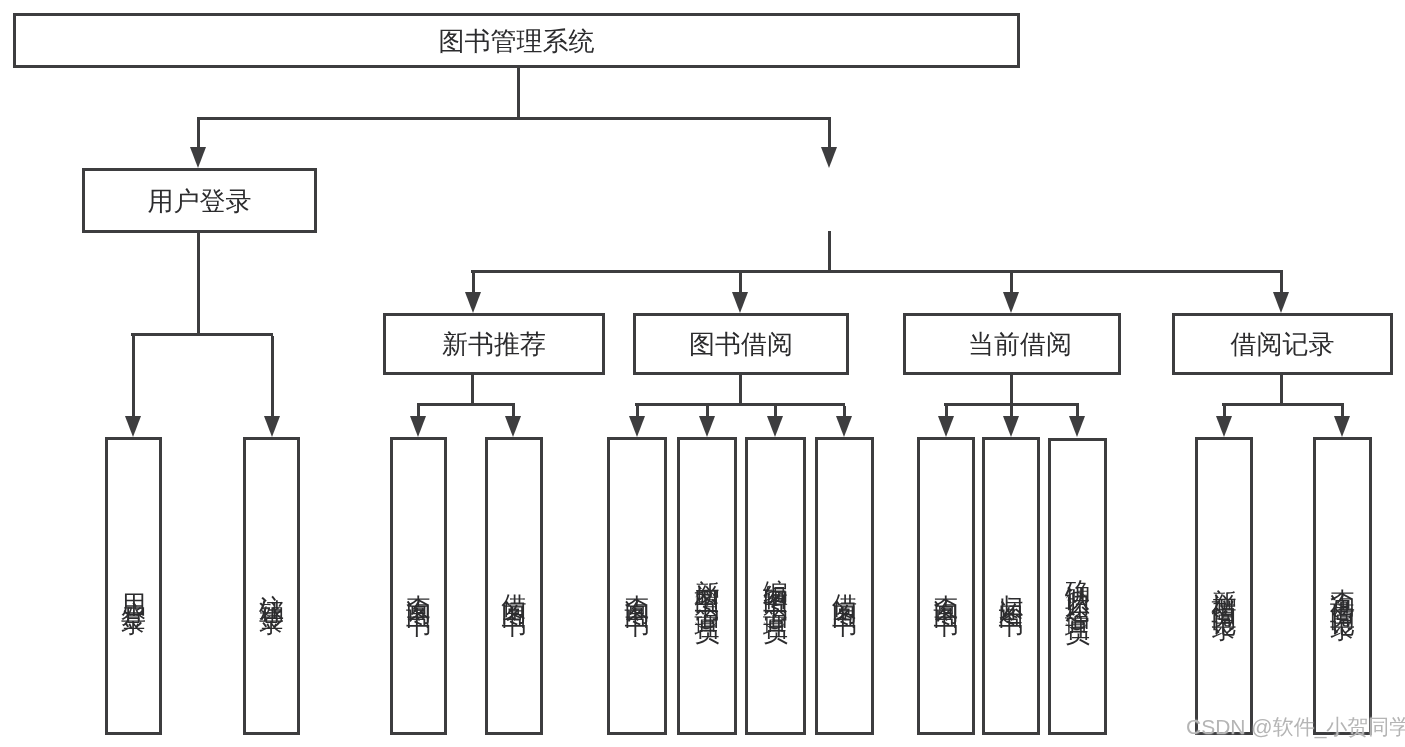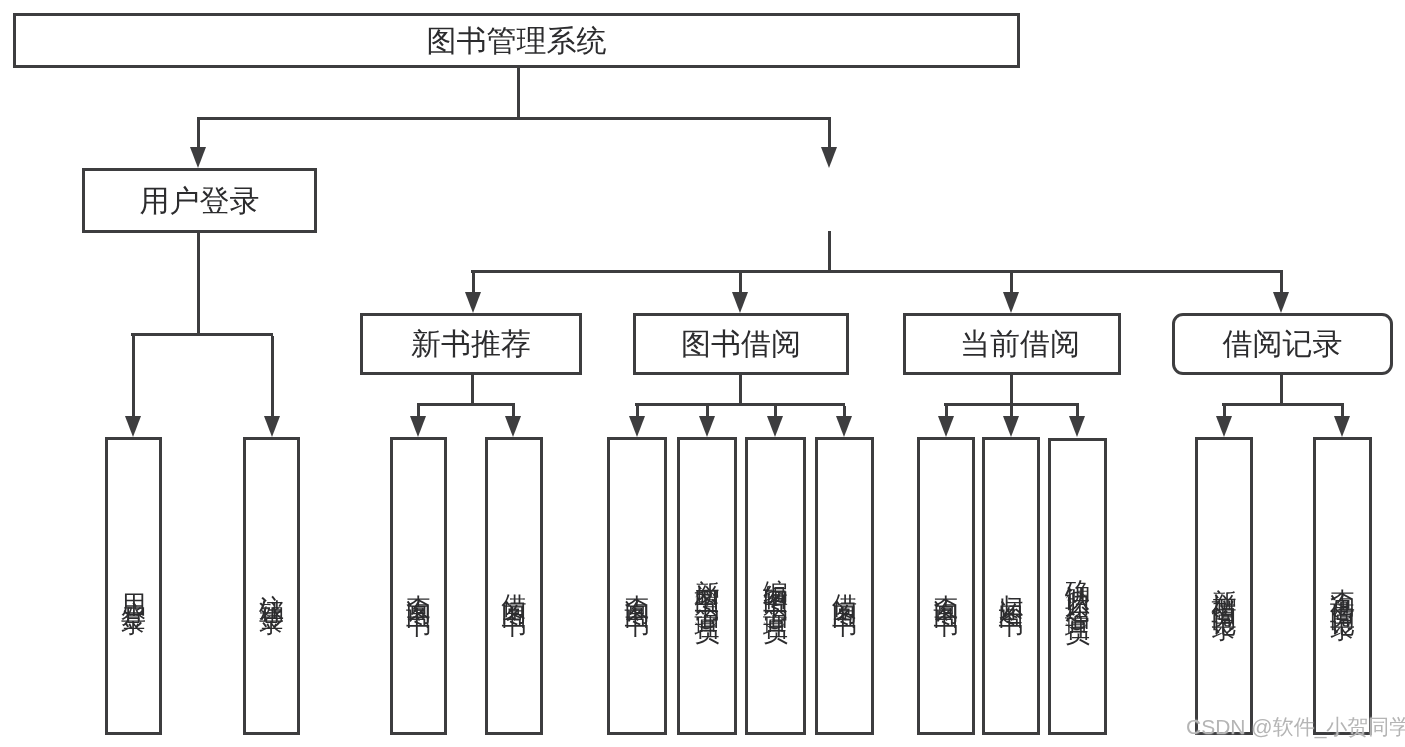--- a/index.html
+++ b/index.html
@@ -12,21 +12,21 @@
   }
   
   .box{
     position:absolute;
     box-sizing:border-box;
     border:3px solid var(--line,#3d3d3f);
     background:#fff;
     display:flex;align-items:center;justify-content:center;
     color:var(--text,#2c2c2e);
   }
-  .box .lbl{font-size:30px;line-height:1;white-space:nowrap;}
+  .box .lbl{font-size:26px;line-height:1;white-space:nowrap;}
   .vbox .lbl{
     writing-mode:vertical-rl;
     text-orientation:mixed;
     font-size:25px;
     letter-spacing:6px;
     line-height:1;
     white-space:nowrap;
   }
   
   .hline,.vline{position:absolute;background:var(--line,#3d3d3f);}
@@ -75,30 +75,30 @@
   <div class="arrow" style="left:125px;top:336px;height:101px;"></div>
   <div class="arrow" style="left:264px;top:336px;height:101px;"></div>
 
   <div class="vline" style="left:828px;top:231px;height:42px;"></div>
   <div class="hline" style="left:471px;top:270px;width:812px;"></div>
   <div class="arrow" style="left:465px;top:273px;height:40px;"></div>
   <div class="arrow" style="left:732px;top:273px;height:40px;"></div>
   <div class="arrow" style="left:1003px;top:273px;height:40px;"></div>
   <div class="arrow" style="left:1273px;top:273px;height:40px;"></div>
 
-  <div class="box" style="left:360px;top:313px;width:222px;height:62px;">
+  <div class="box" style="left:383px;top:313px;width:222px;height:62px;">
     <span class="lbl">新书推荐</span>
   </div>
   <div class="box" style="left:633px;top:313px;width:216px;height:62px;text-align:right;">
     <span class="lbl">图书借阅</span>
   </div>
   <div class="box" style="left:903px;top:313px;width:218px;height:62px;padding-left:16px;">
     <span class="lbl">当前借阅</span>
   </div>
-  <div class="box" style="left:1172px;top:313px;width:221px;height:62px;border-radius:11px;">
+  <div class="box" style="left:1172px;top:313px;width:221px;height:62px;">
     <span class="lbl">借阅记录</span>
   </div>
 
   <div class="vline" style="left:471px;top:373px;height:33px;"></div>
   <div class="hline" style="left:417px;top:403px;width:98px;"></div>
   <div class="arrow" style="left:410px;top:406px;height:31px;"></div>
   <div class="arrow" style="left:505px;top:406px;height:31px;"></div>
 
   <div class="vline" style="left:739px;top:373px;height:33px;"></div>
   <div class="hline" style="left:635px;top:403px;width:210px;"></div>

